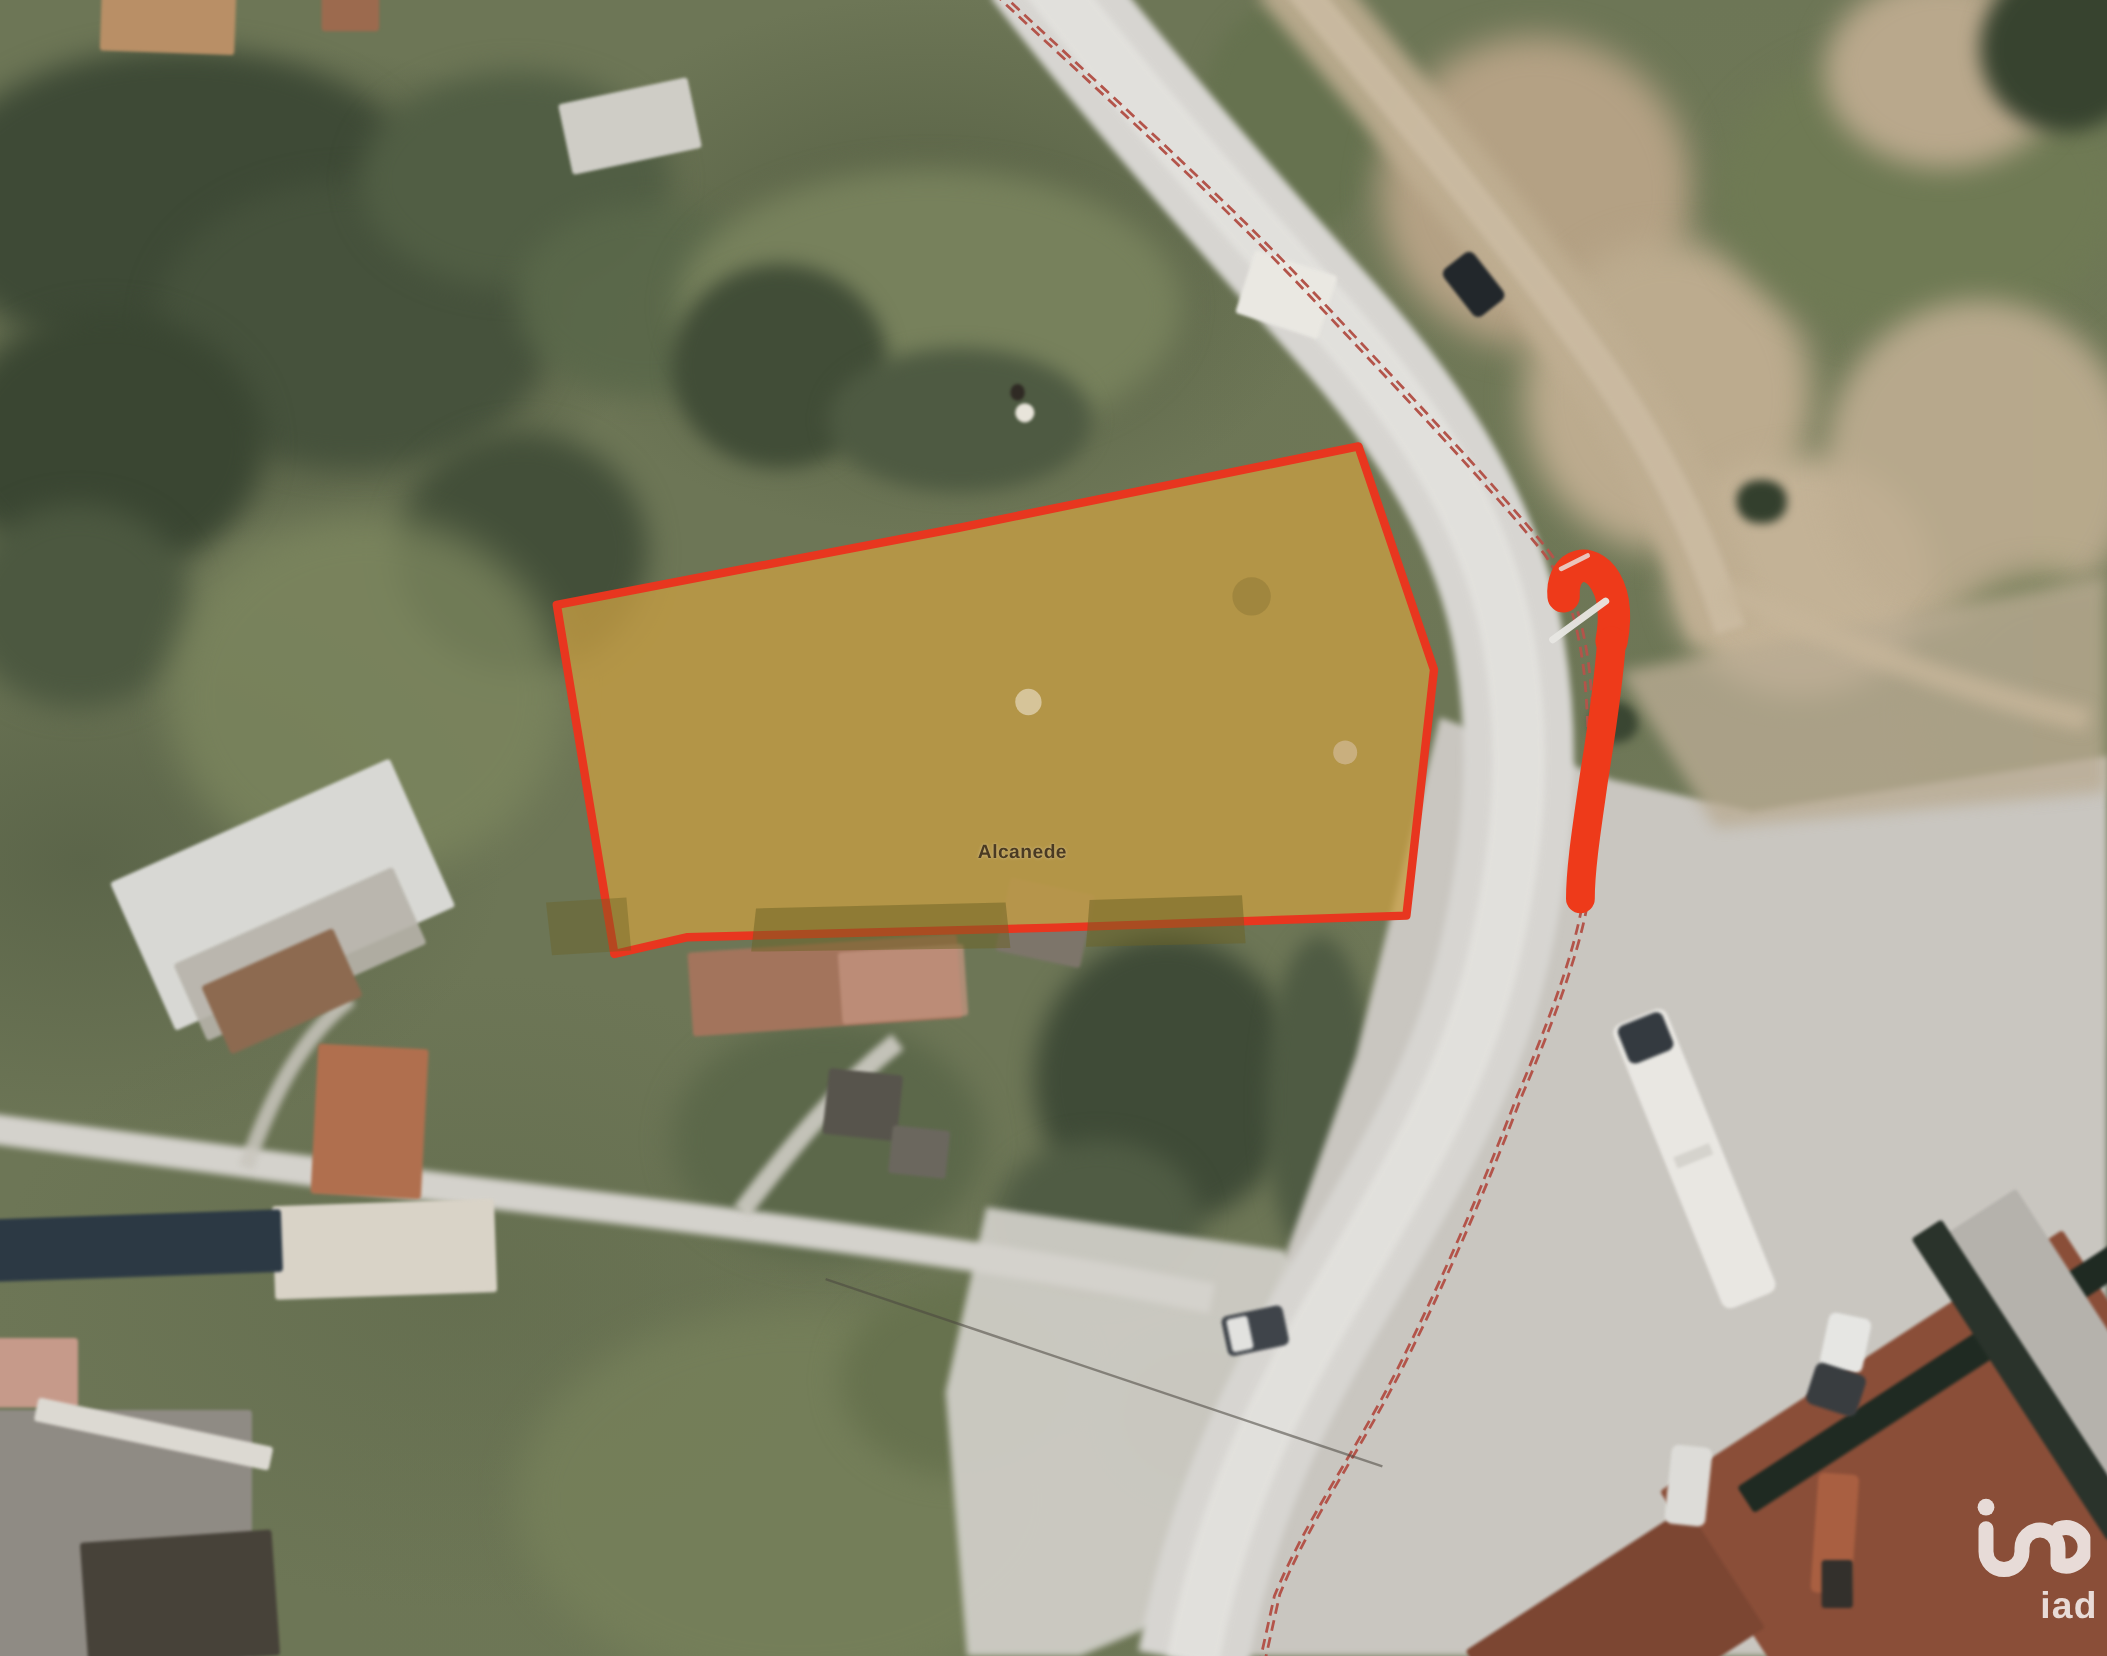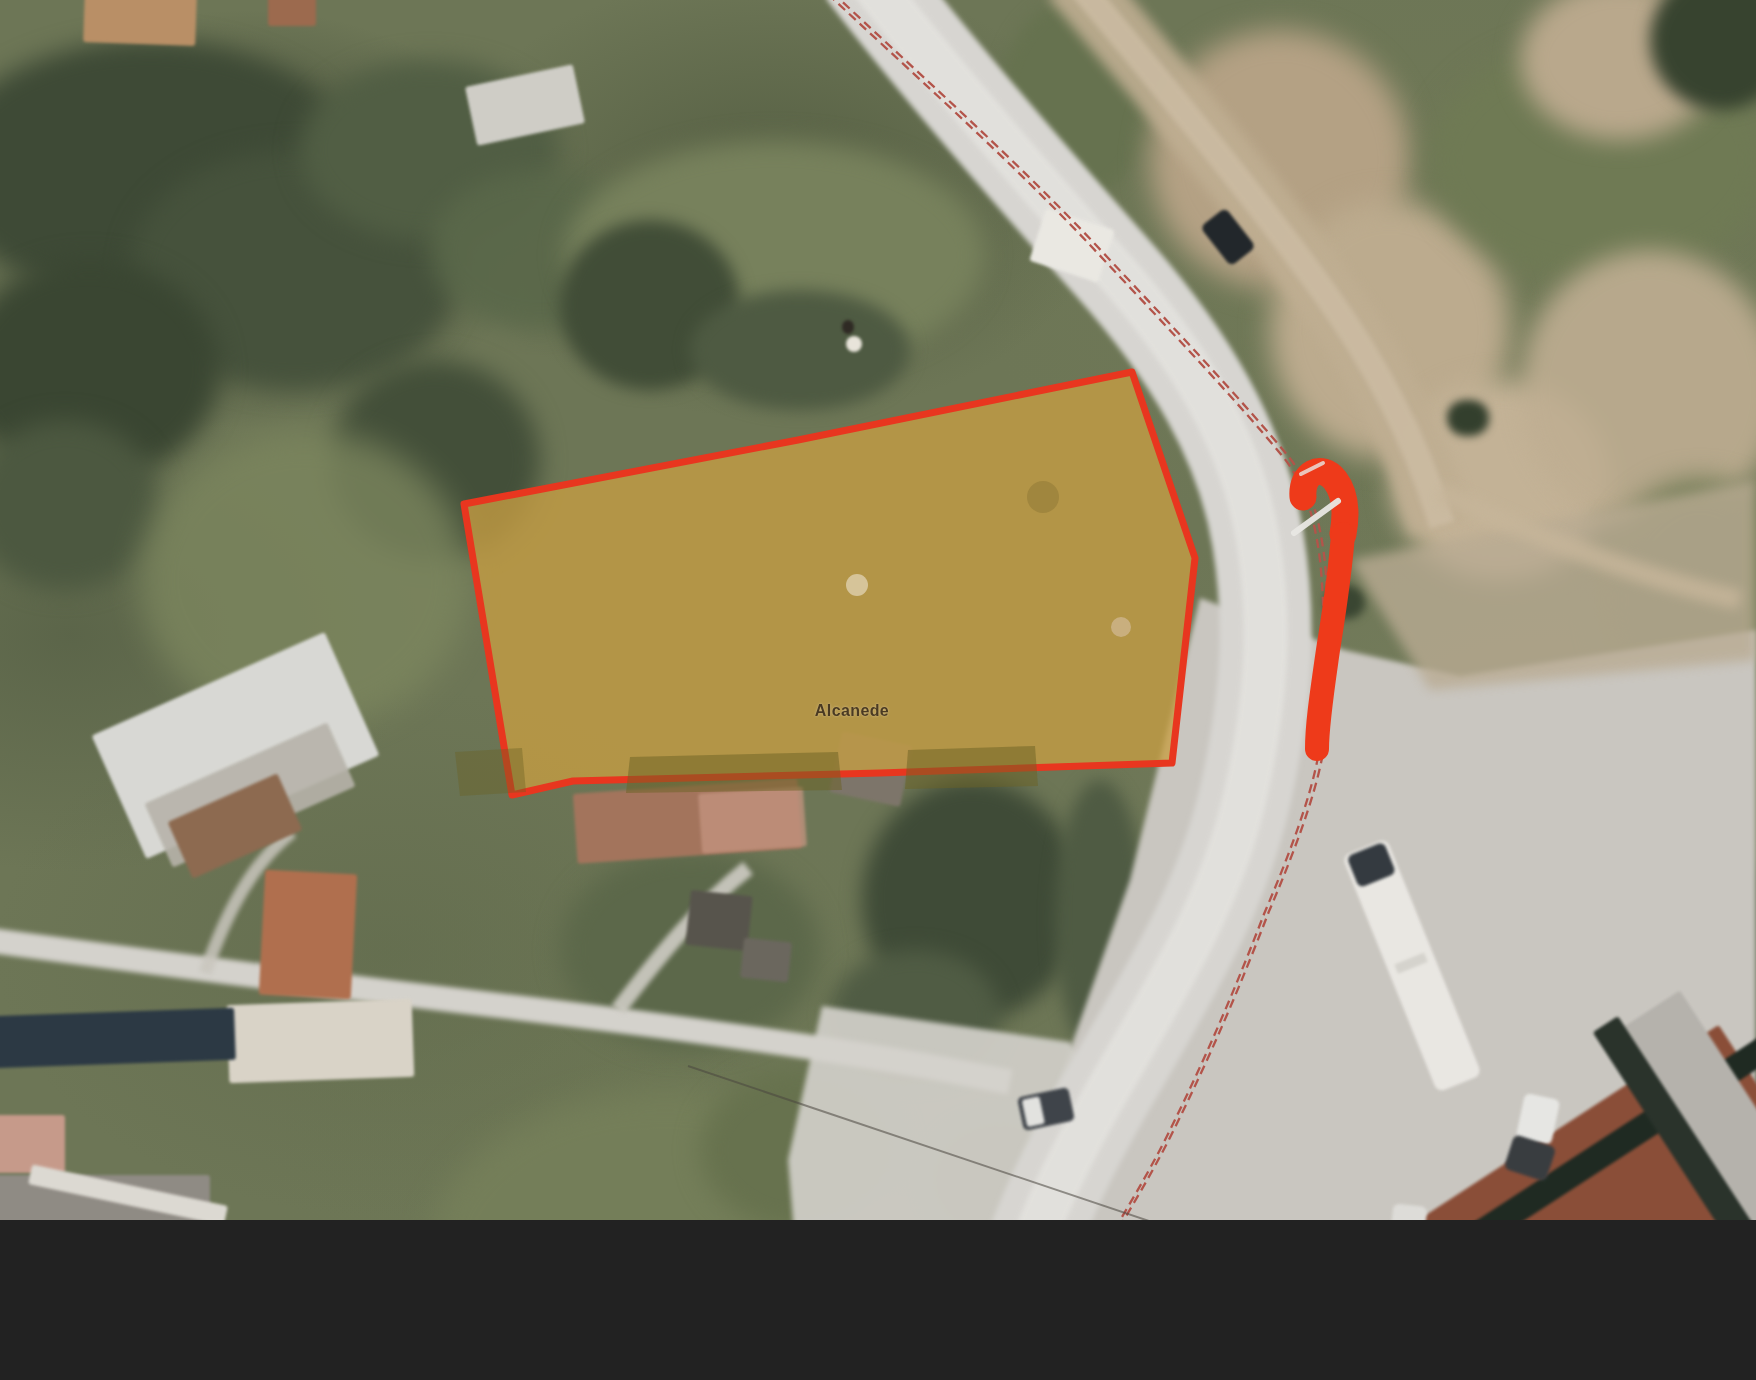--- a/index.html
+++ b/index.html
@@ -1,17 +1,17 @@
 <!DOCTYPE html>
 <html style="--c-parcel-outline: #e8361f; --c-parcel-fill: #c79d42; --c-boundary-dashes: #b3544a; --c-scribble: #ee3a1a; --c-place-label: #4a3a22; --c-logo: #ffffff;"><head>
 <meta charset="utf-8">
 <style>
   html,body{margin:0;padding:0;background:#222;}
   .stage{
-    position:relative;width:1756px;height:1220px;overflow:hidden;
+    position:relative;width:1756px;height:1380px;overflow:hidden;
     font-family:"Liberation Sans",sans-serif;
     background:
       radial-gradient(ellipse 420px 300px at 14% 18%, rgba(52,62,44,.85), rgba(52,62,44,0) 70%),
       radial-gradient(ellipse 500px 340px at 4% 52%, rgba(84,94,68,.7), rgba(84,94,68,0) 70%),
       radial-gradient(ellipse 560px 380px at 22% 78%, rgba(96,106,76,.6), rgba(96,106,76,0) 70%),
       radial-gradient(ellipse 480px 320px at 44% 16%, rgba(74,84,58,.7), rgba(74,84,58,0) 70%),
       radial-gradient(ellipse 700px 420px at 84% 22%, rgba(116,124,88,.55), rgba(116,124,88,0) 72%),
       radial-gradient(ellipse 640px 430px at 88% 62%, rgba(128,134,100,.5), rgba(128,134,100,0) 72%),
       radial-gradient(ellipse 620px 420px at 40% 92%, rgba(110,120,84,.55), rgba(110,120,84,0) 72%),
       #6d7656;
@@ -162,14 +162,22 @@
     <g>
       <path class="scr" d="M1303,497 C1301,473 1321,463 1335,480 C1345,493 1347,512 1343,534" stroke-width="27"></path>
       <path class="scr" d="M1343,534 C1340,576 1334,612 1328,650 C1322,692 1317,724 1317,749" stroke-width="24"></path>
       <path d="M1294,533 L1338,501" stroke="#e8e7e3" stroke-width="6" stroke-linecap="round" opacity=".95" fill="none"></path>
       <path d="M1301,474 L1323,463" stroke="#e8e7e3" stroke-width="4" stroke-linecap="round" opacity=".8" fill="none"></path>
     </g>
   </svg>
 
   <div class="place-label">Alcanede</div>
 
+  <div class="logo">
+    <svg width="100" height="80" viewBox="0 0 100 80">
+      <circle cx="13" cy="10" r="7" fill="currentColor"></circle>
+      <path d="M13,28 L13,47 A15,15 0 0 0 43,47 L43,44 A15,15 0 0 1 73,44 L73,57" fill="none" stroke="currentColor" stroke-width="12.5" stroke-linecap="round"></path>
+      <path d="M74,58 A16,16 0 1 0 74,28" fill="none" stroke="currentColor" stroke-width="12.5" stroke-linecap="round"></path>
+    </svg>
+    <div class="brand">iad</div>
+  </div>
 
 </div>
 
 </body></html>

